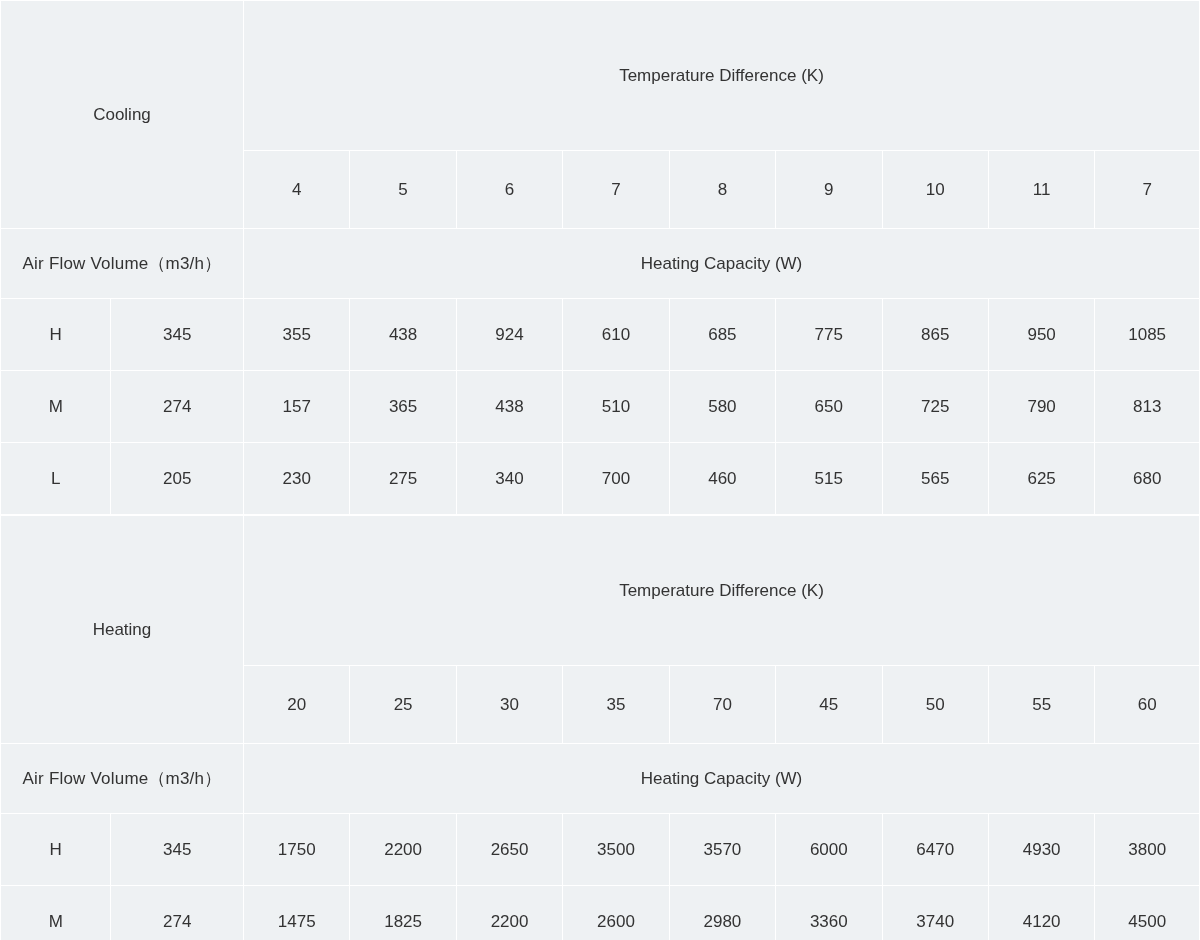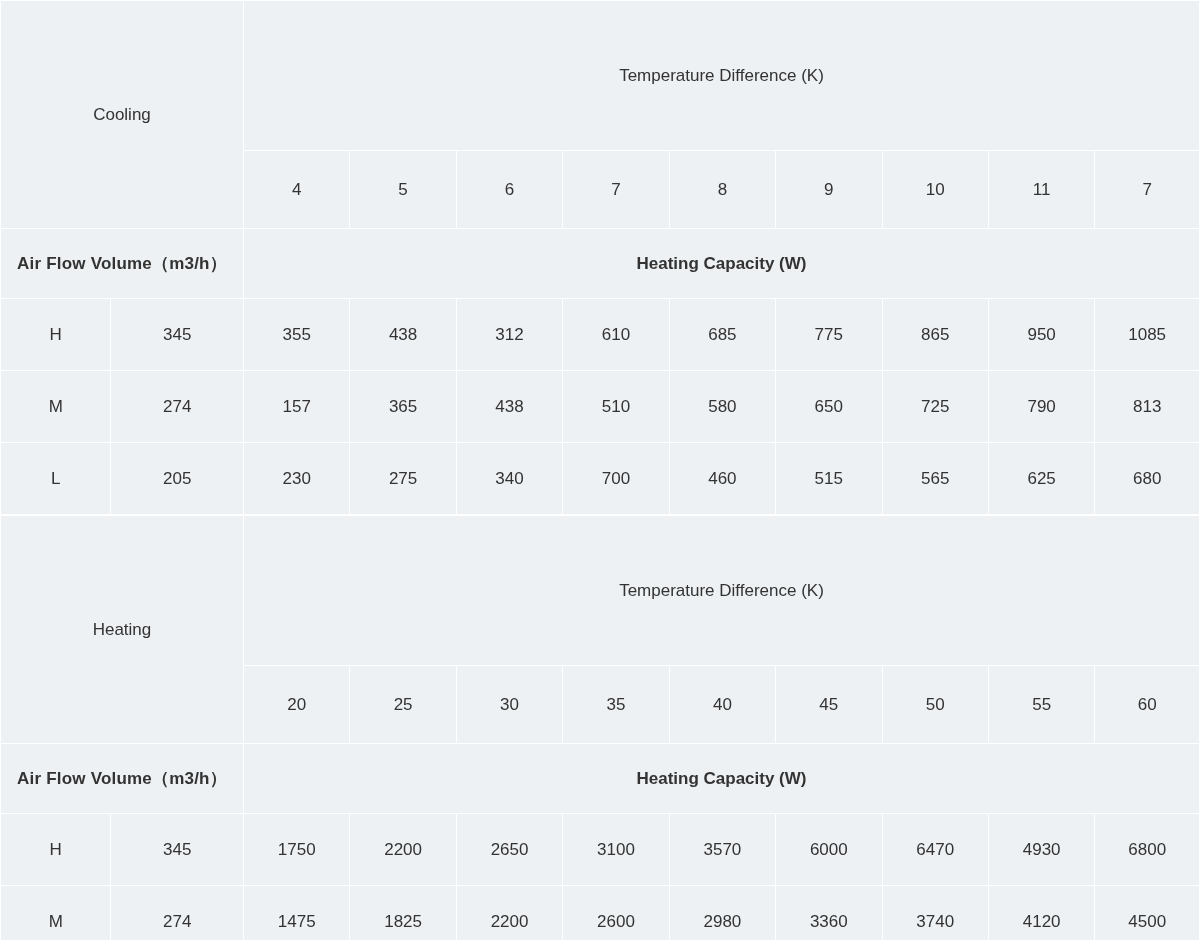--- a/index.html
+++ b/index.html
@@ -52,21 +52,21 @@
     font-size: 18px;
     color: #333333;
   }
   .band {
     height: 74px;
     background: #29b2ac;
     width: 1200px;
   }
   .r-title { height: 150px; }
   .r-nums  { height: 78px; }
-  .r-flow  { height: 70px; font-weight: bold; }
+  .r-flow  { height: 70px; }
   .r-data  { height: 72px; }
   .num-cell { font-size: 17px; }
   .wide-label { font-size: 17px; letter-spacing: 0.2px; }
 </style>
 </head>
 <body>
 
 <div class="sheet">
 
   <table class="spec">
@@ -102,21 +102,21 @@
       <tr class="r-flow">
         <td class="hdr-light wide-label" colspan="2">Air Flow Volume（m3/h）</td>
         <td class="hdr-light" colspan="9">Heating Capacity (W)</td>
       </tr>
 
       <tr class="r-data">
         <td>H</td>
         <td>345</td>
         <td>355</td>
         <td>438</td>
-        <td>312</td>
+        <td>924</td>
         <td>610</td>
         <td>685</td>
         <td>775</td>
         <td>865</td>
         <td>950</td>
         <td>1085</td>
       </tr>
       <tr class="r-data">
         <td>M</td>
         <td>274</td>
@@ -165,43 +165,43 @@
     <tbody>
       <tr class="r-title">
         <td class="title-cell" colspan="2" rowspan="2">Heating</td>
         <td class="hdr-light" colspan="9">Temperature Difference (K)</td>
       </tr>
       <tr class="r-nums">
         <td class="hdr-dark num-cell">20</td>
         <td class="hdr-dark num-cell">25</td>
         <td class="hdr-dark num-cell">30</td>
         <td class="hdr-dark num-cell">35</td>
-        <td class="hdr-dark num-cell">40</td>
+        <td class="hdr-dark num-cell">70</td>
         <td class="hdr-dark num-cell">45</td>
         <td class="hdr-dark num-cell">50</td>
         <td class="hdr-dark num-cell">55</td>
         <td class="hdr-dark num-cell">60</td>
       </tr>
       <tr class="r-flow">
         <td class="hdr-light wide-label" colspan="2">Air Flow Volume（m3/h）</td>
         <td class="hdr-light" colspan="9">Heating Capacity (W)</td>
       </tr>
 
       <tr class="r-data">
         <td>H</td>
         <td>345</td>
         <td>1750</td>
         <td>2200</td>
         <td>2650</td>
-        <td>3100</td>
+        <td>3500</td>
         <td>3570</td>
         <td>6000</td>
         <td>6470</td>
         <td>4930</td>
-        <td>6800</td>
+        <td>3800</td>
       </tr>
       <tr class="r-data">
         <td>M</td>
         <td>274</td>
         <td>1475</td>
         <td>1825</td>
         <td>2200</td>
         <td>2600</td>
         <td>2980</td>
         <td>3360</td>

